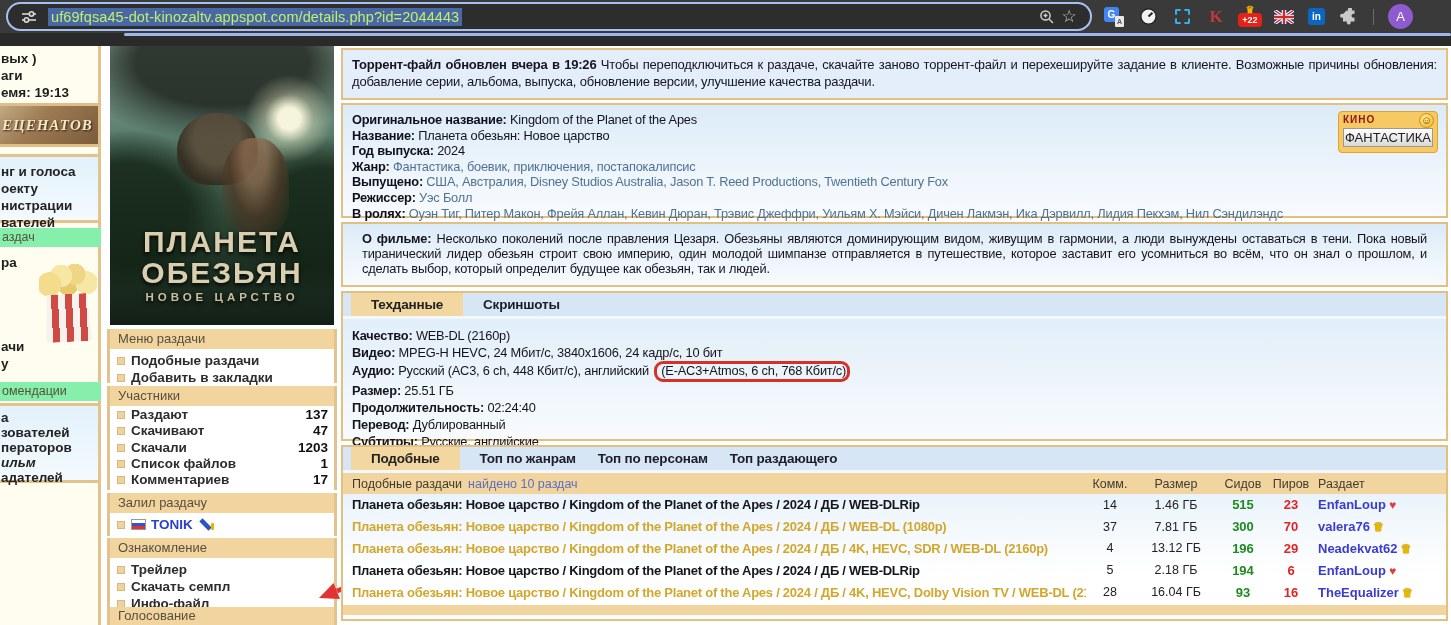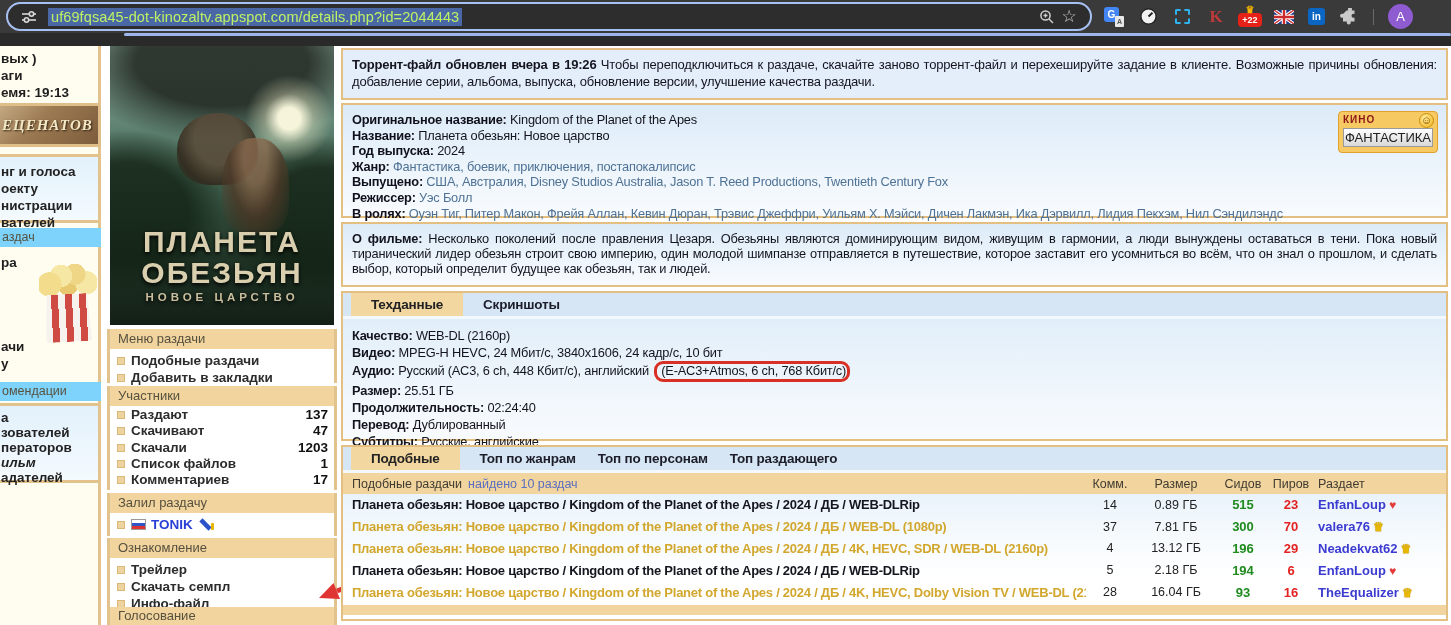--- a/index.html
+++ b/index.html
@@ -39,21 +39,21 @@
   
   #lsb { position:absolute; left:0; top:0; width:101px; height:579px; background:#fffdf0; border-right:3px solid #e2c28d; }
   .lsb-block { position:absolute; left:0; width:101px; }
   .lsb-lines { font-weight:bold; color:#1d1d1d; font-size:13.5px; line-height:17px; padding:4px 0 0 1px; }
   .lsb-banner { height:44px; border:3px solid #dfbe8a; border-left:none;
     background:linear-gradient(135deg,#c3a983 0%,#9c7a52 40%,#7c5c3c 100%); overflow:hidden; display:flex; align-items:center; }
   .lsb-banner span { font-family:"Liberation Serif", serif; font-style:italic; font-weight:bold; font-size:15px;
     color:#f3e7c4; text-shadow:1px 1px 2px #2e1f10; letter-spacing:1px; padding-left:2px; }
   .lsb-blue { background:linear-gradient(180deg,#e2f1fb 0%,#f4fafe 100%); border:3px solid #e2c28d; border-left:none; }
   .lsb-blue div { font-weight:bold; color:#222; font-size:13.5px; line-height:17px; }
-  .lsb-h { background:#7dd3fc; color:#56503e; font-size:12.5px; height:19px; line-height:19px; padding-left:2px; }
+  .lsb-h { background:#86efac; color:#56503e; font-size:12.5px; height:19px; line-height:19px; padding-left:2px; }
   .popcorn { position:absolute; right:2px; top:14px; width:62px; height:78px; }
   .popcorn .cup { position:absolute; left:8px; bottom:0; width:46px; height:48px;
     background:repeating-linear-gradient(90deg,#f6f3ee 0 7px,#cf4a42 7px 14px);
     clip-path:polygon(6% 0,94% 0,100% 100%,0 100%); border-radius:0 0 4px 4px; transform:rotate(-3deg); }
   .popcorn .puffs { position:absolute; left:2px; top:0; width:58px; height:34px;
     background:
       radial-gradient(circle at 18% 60%, #f3dd8d 0 23%, transparent 24%),
       radial-gradient(circle at 38% 35%, #f7e7a5 0 26%, transparent 27%),
       radial-gradient(circle at 62% 30%, #efd687 0 24%, transparent 25%),
       radial-gradient(circle at 82% 55%, #f7e7a5 0 22%, transparent 23%),
@@ -109,21 +109,21 @@
   #genrebadge { position:absolute; right:8px; top:6px; width:100px; height:42px; background:#f7c963;
     border:1px solid #dfa22e; border-radius:4px; padding:2px 4px; }
   #genrebadge .kino { color:#8c1616; font-weight:bold; font-size:10px; letter-spacing:1px; }
   #genrebadge .strip { position:absolute; left:4px; right:4px; bottom:5px; height:19px;
     background:linear-gradient(180deg,#ffffff,#d9d9d9); border:1px solid #9a9a9a; display:flex;
     align-items:center; justify-content:center; font-size:13px; color:#222; font-family:"Liberation Sans",sans-serif; }
   #genrebadge .smiley { position:absolute; right:3px; top:1px; width:15px; height:15px; border-radius:50%;
     background:radial-gradient(circle at 35% 30%,#ffe793,#f3b61f); border:1px solid #c89012;
     color:#7a4d00; font-size:11px; line-height:13px; text-align:center; }
 
-  #about { top:176px; height:65px; padding:7px 9px; font-size:12.8px; line-height:15.2px; color:#14141e;
+  #about { top:176px; height:65px; padding:7px 19px; font-size:12.8px; line-height:15.2px; color:#14141e;
     text-align:justify; letter-spacing:-.2px; }
 
   #tech { top:245px; height:150px; }
   .tabstrip { height:26px; background:#d6e6f4; display:flex; align-items:flex-end; gap:18px; padding:0 0 0 8px;
     border-bottom:3px solid #f3f8fd; }
   .tab { font-weight:bold; font-size:13.5px; color:#1d1d2a; padding:4px 2px; letter-spacing:-.2px; cursor:pointer; }
   .tab.active { background:#f3d7a0; padding:4px 20px; color:#222; }
   .techbody { padding:8px 9px 0 9px; }
   .techrow { font-size:12.8px; line-height:17px; color:#14141e; letter-spacing:-.2px; }
   .redbox { border:3px solid #d93025; border-radius:9px; padding:0 1px 1px 4px; margin-left:2px; display:inline-block; line-height:14px; }
@@ -400,21 +400,21 @@
         <span class="col-size">Размер</span>
         <span class="col-seeds">Сидов</span>
         <span class="col-peers">Пиров</span>
         <span class="col-user">Раздает</span>
       </span>
     </div>
     <div id="rows">
       <div class="trow">
         <span class="title">Планета обезьян: Новое царство / Kingdom of the Planet of the Apes / 2024 / ДБ / WEB-DLRip</span>
         <span class="col-comm c">14</span>
-        <span class="col-size c">0.89 ГБ</span>
+        <span class="col-size c">1.46 ГБ</span>
         <span class="col-seeds">515</span>
         <span class="col-peers">23</span>
         <span class="col-user"><span>EnfanLoup</span><span class="uicon-heart">♥</span></span>
       </div>
       <div class="trow gold">
         <span class="title">Планета обезьян: Новое царство / Kingdom of the Planet of the Apes / 2024 / ДБ / WEB-DL (1080p)</span>
         <span class="col-comm c">37</span>
         <span class="col-size c">7.81 ГБ</span>
         <span class="col-seeds">300</span>
         <span class="col-peers">70</span>

